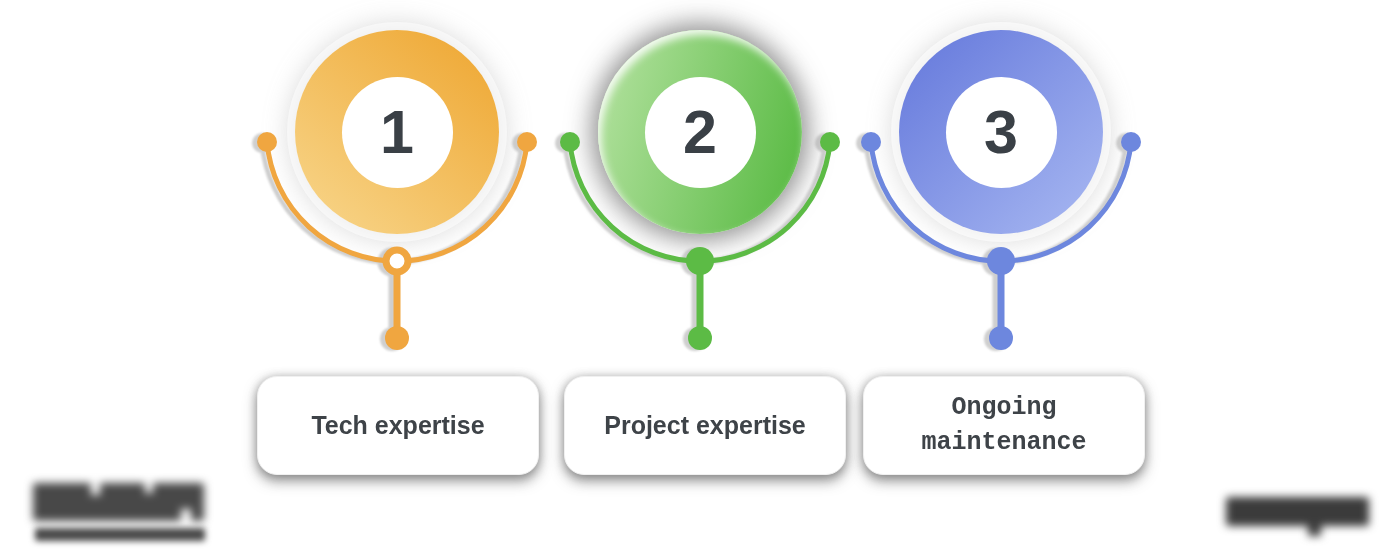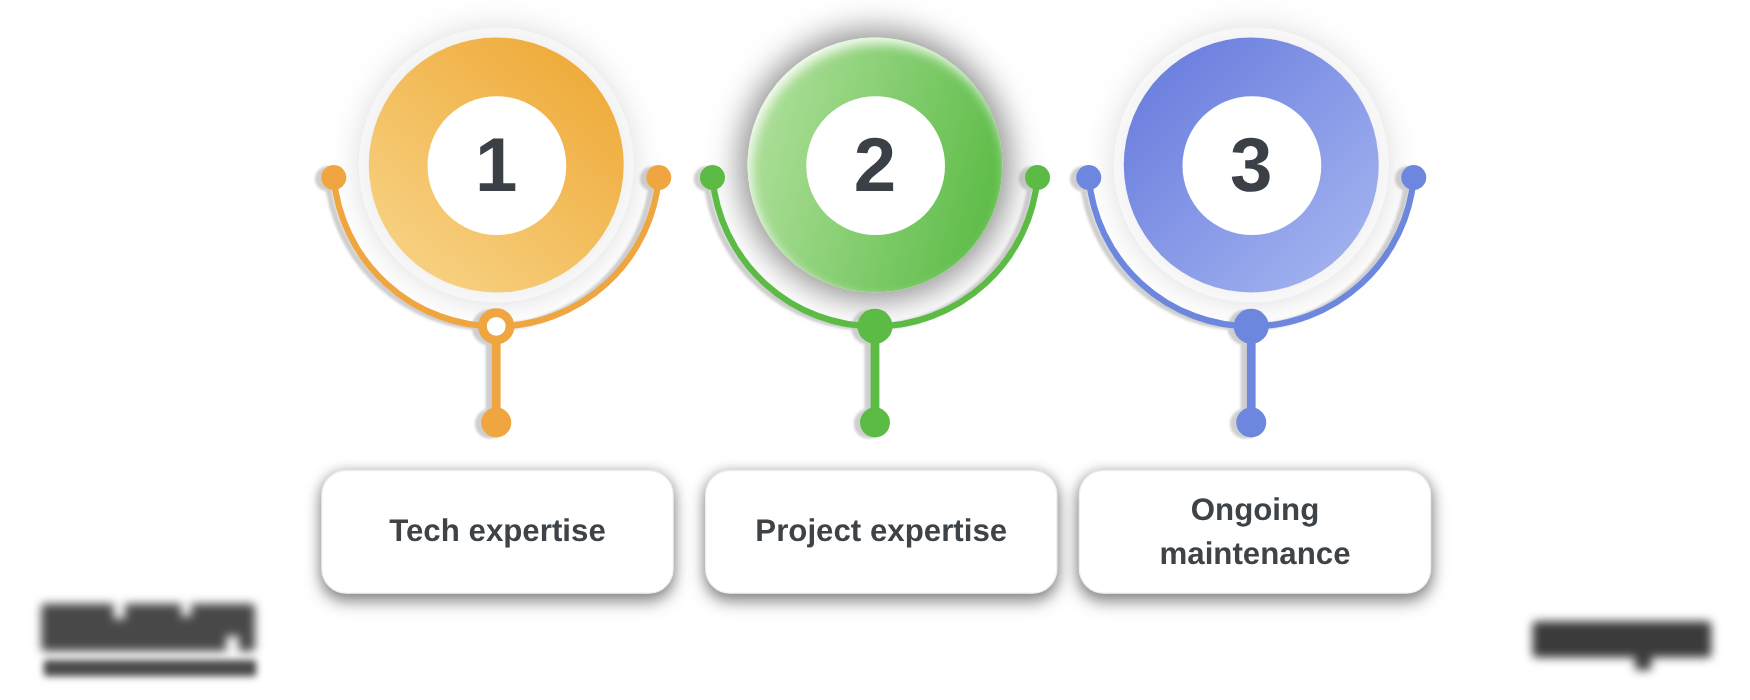--- a/index.html
+++ b/index.html
@@ -34,21 +34,21 @@
   .arc  { fill:none; stroke-width:5; stroke-linecap:round; }
   .stem { stroke-width:7; stroke-linecap:round; }
 
   
   .label-box {
     position:absolute; top:376px; width:282px; height:99px; background:#ffffff;
     border:1px solid #f0f0f0; border-radius:20px; box-sizing:border-box;
     display:flex; align-items:center; justify-content:center; text-align:center;
     box-shadow:0 6px 13px rgba(58,58,58,.55), 0 0 9px rgba(105,105,105,.32);
   }
-  .s1 .label-box { left:257px; } .s2 .label-box { left:564px; } .s3 .label-box { left:863px; }
+  .s1 .label-box { left:257px; } .s2 .label-box { left:564px; } .s3 .label-box { left:863px;font-family:Liberation Mono, monospace; }
   .label-text { font-size:25px; font-weight:bold; color:#3E4348; max-width:216px; line-height:1.38; }
 
   
   .wm { position:absolute; pointer-events:none; }
   .wm-left-main { left:33px; top:483px; width:171px; height:38px; background:#484848; border-radius:3px; filter:blur(4px); }
   .wm-left-main .notch { position:absolute; background:#ffffff; }
   .notch-a { left:58px; top:0; width:9px; height:12px; }
   .notch-b { left:112px; top:0; width:8px; height:10px; }
   .notch-c { left:148px; top:26px; width:10px; height:12px; }
   .wm-left-bar { left:35px; top:528px; width:170px; height:13px; background:#4a4a4a; border-radius:2px; filter:blur(3px); }

